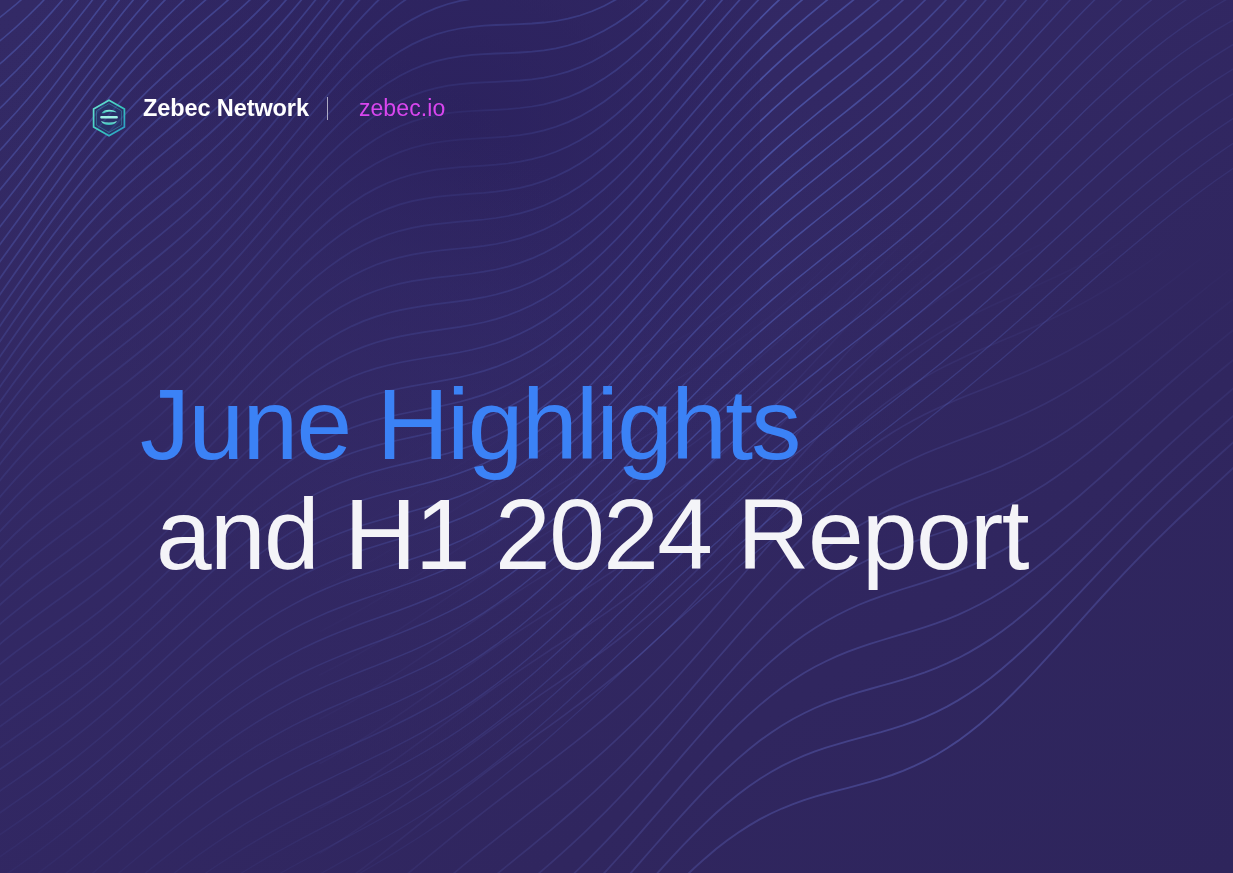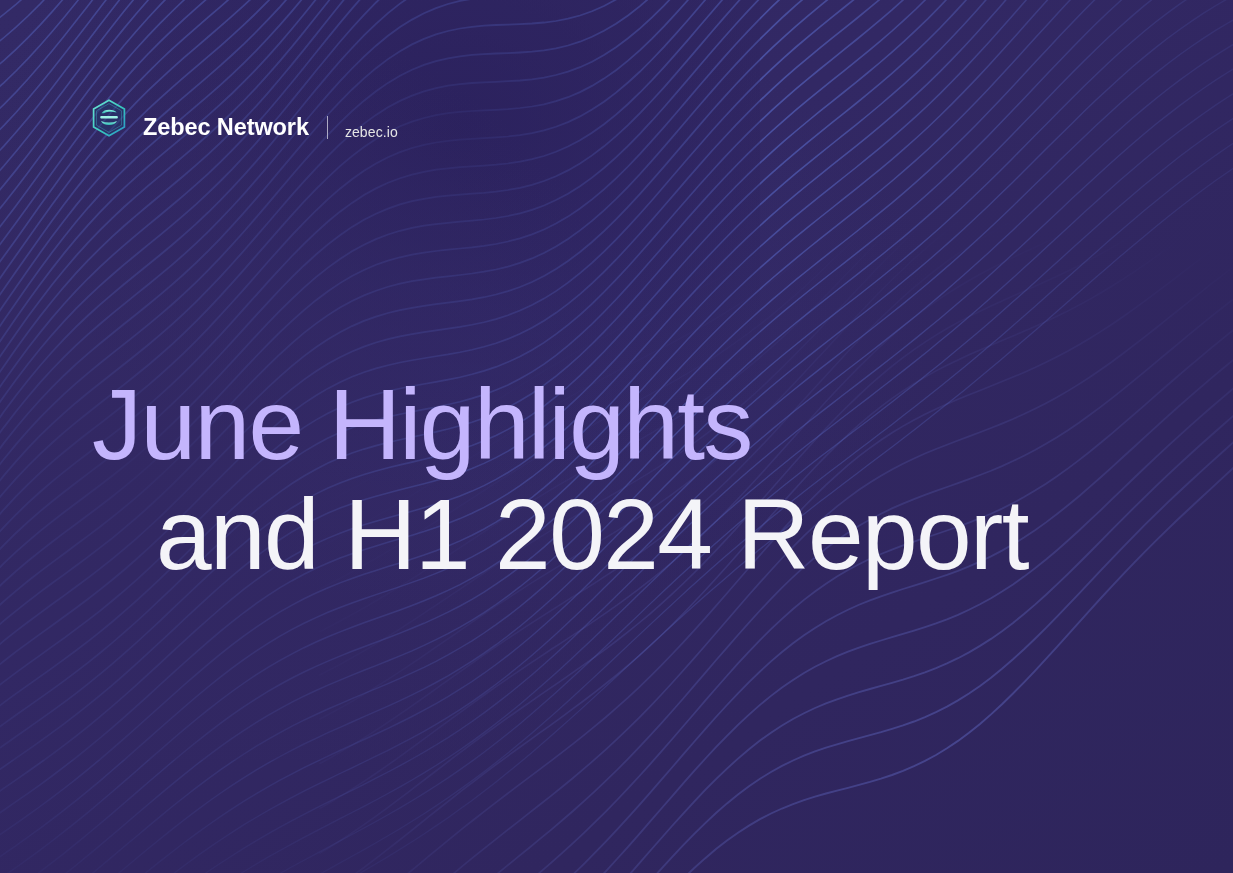--- a/index.html
+++ b/index.html
@@ -47,21 +47,21 @@
     background:radial-gradient(ellipse at 45% 45%, rgba(58,54,128,.30) 0%, rgba(58,54,128,0) 70%);
     pointer-events:none;
   }
 
   
   #logo-lockup{
     position:absolute;
     left:88px;
     top:97px;
     display:flex;
-    align-items:flex-end;
+    align-items:flex-start;
     height:42px;
   }
   #brand-mark{
     width:42px;
     height:42px;
     flex:0 0 42px;
     display:block;
   }
   #brand-name{
     margin-left:13px;
@@ -73,45 +73,47 @@
     white-space:nowrap;
   }
   #brand-divider{
     width:1px;
     height:23px;
     background:#c3c2d6;
     margin:0 17px 0 18px;
     opacity:.85;
   }
   #brand-site{
-    color:#e5e5e5;
-    font-size:14px;
+    color:#d946ef;
+    font-size:23px;
     font-weight:400;
     letter-spacing:.1px;
     line-height:1;
     white-space:nowrap;
+    margin-left:14px;
   }
 
   
   #headline{
     position:absolute;
     left:92px;
     top:368px;
     width:1000px;
   }
   .headline-line{
     font-size:100px;
     line-height:112px;
     font-weight:400;
     letter-spacing:-1.6px;
     white-space:nowrap;
     margin:0;
   }
   #headline-line-1{
-    color:#c4b5fd;
+    color:#3b82f6;
+    margin-left:48px;
   }
   #headline-line-2{
     color:#f4f4f8;
     margin-top:-2px;
     text-align:center;
   }
 </style>
 </head>
 <body>
 

